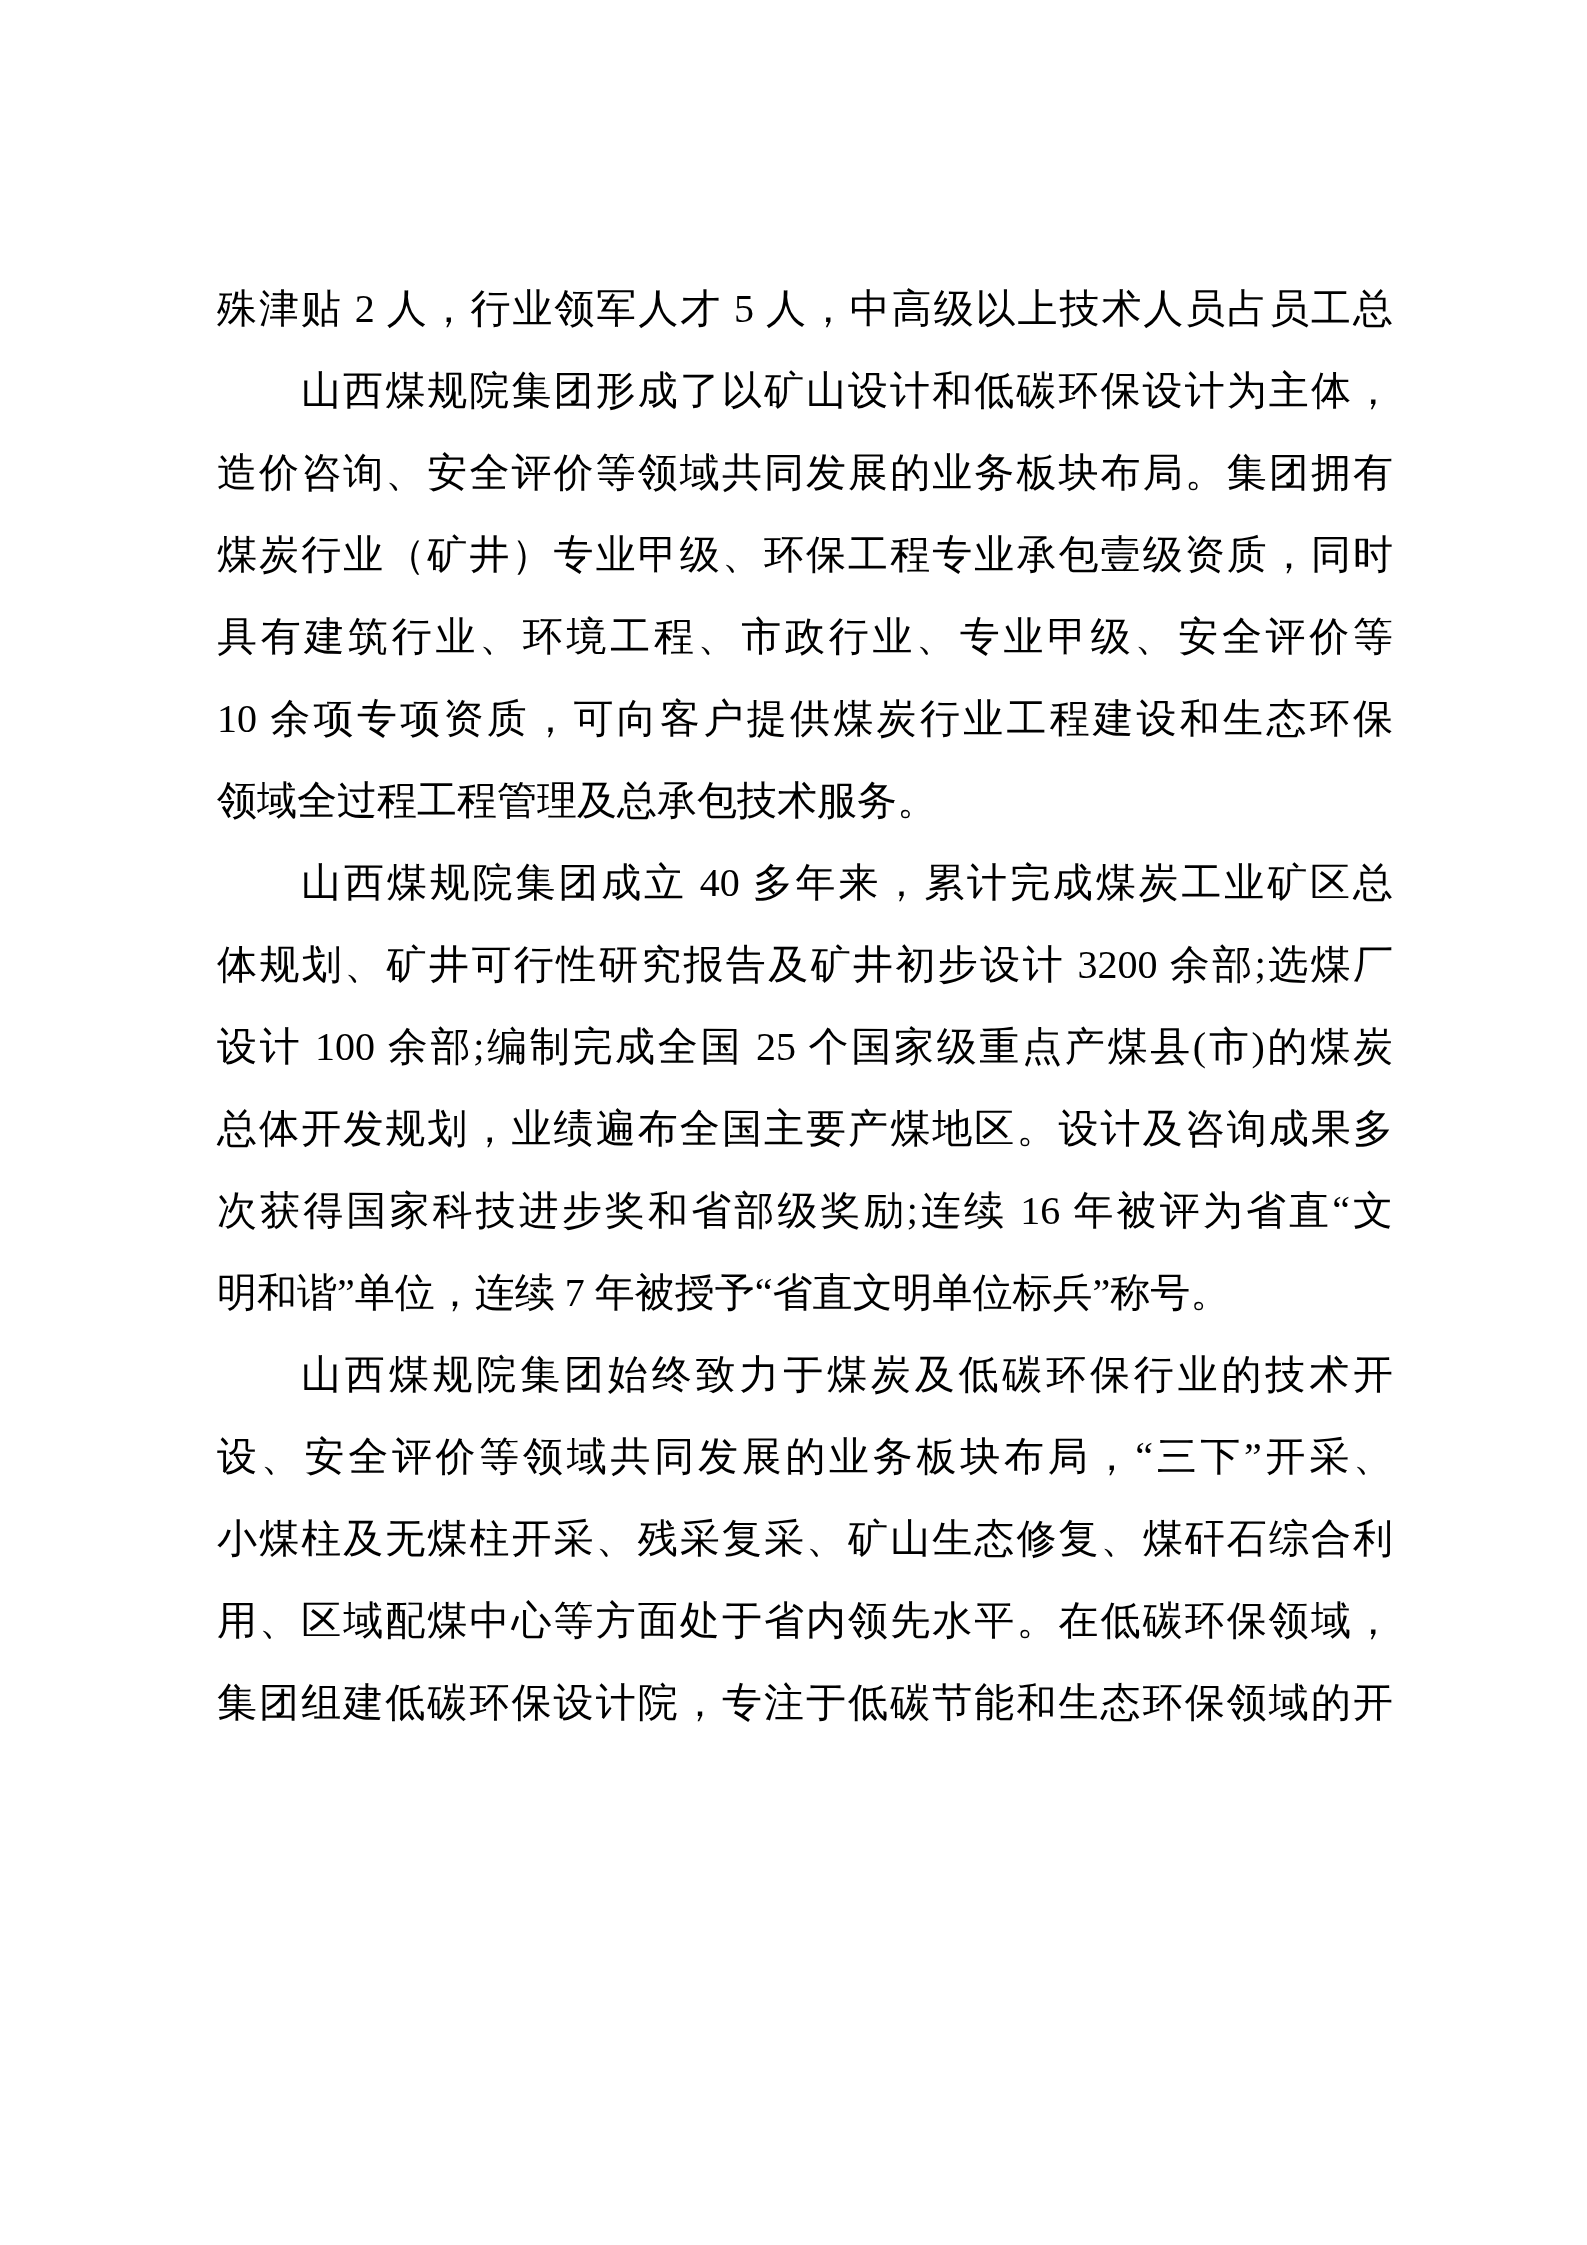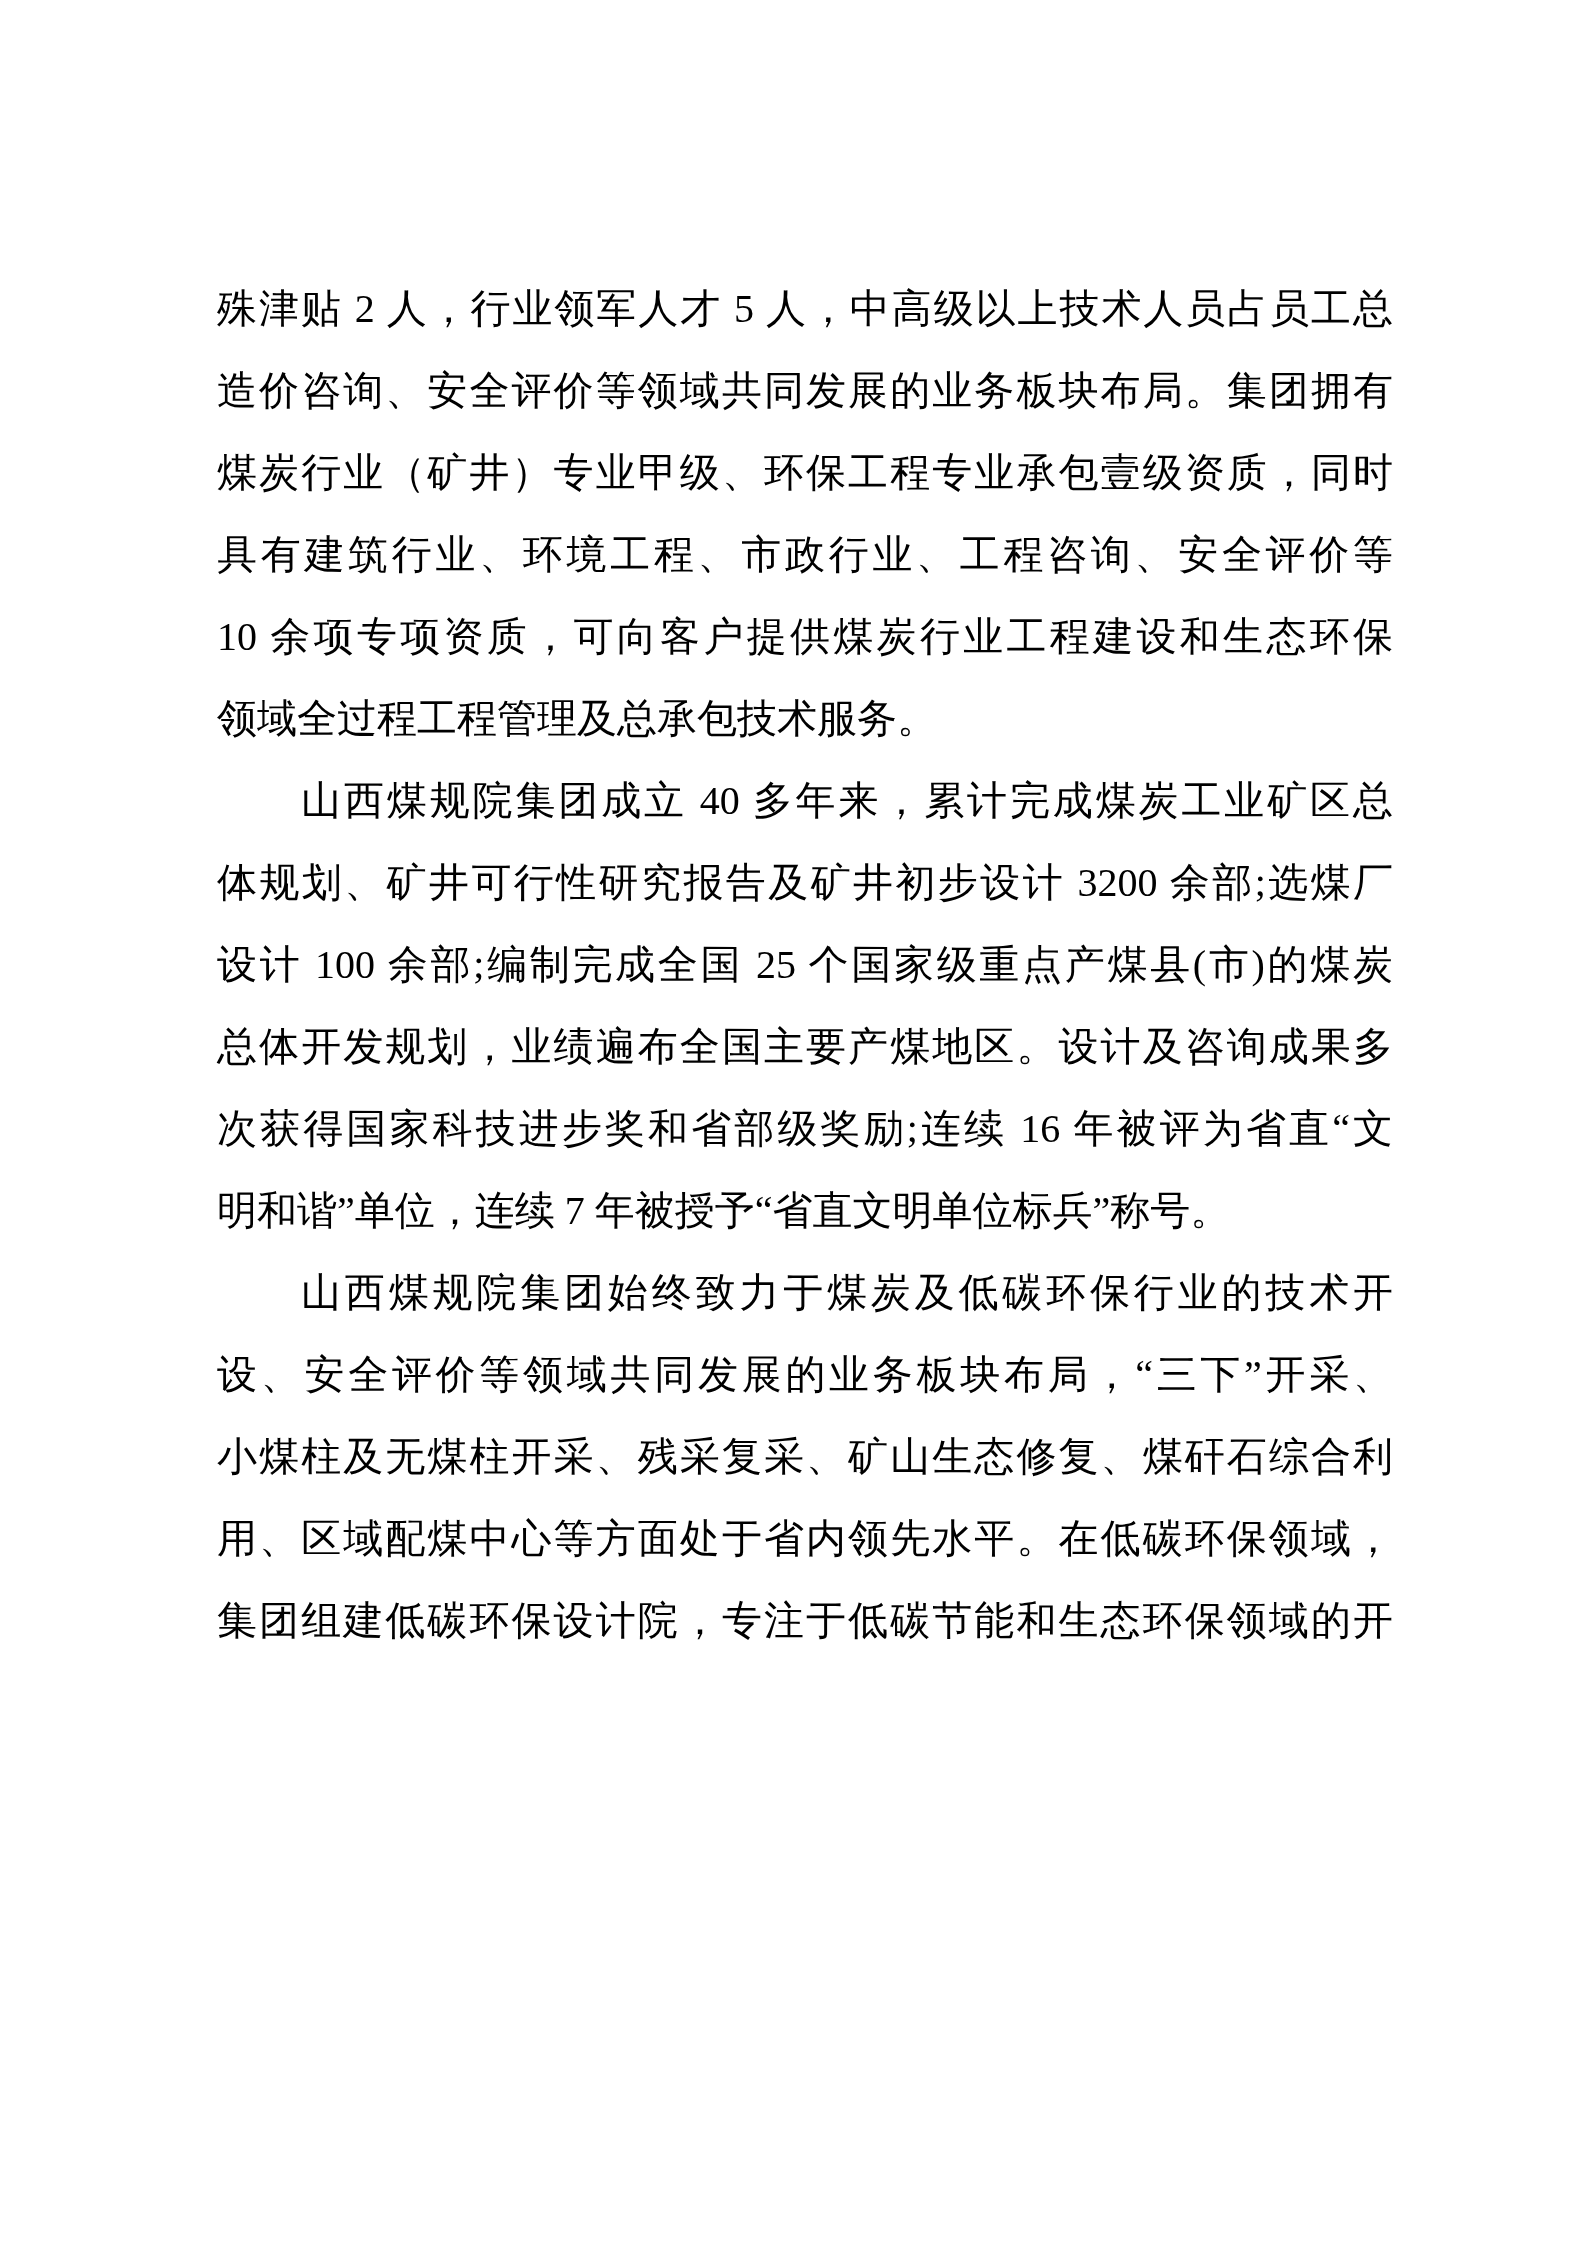--- a/index.html
+++ b/index.html
@@ -39,23 +39,24 @@
   .line.indent {
     text-indent: 84px;
   }
 </style>
 </head>
 <body>
 
 <div class="page">
   <div class="textblock" id="textblock">
       <div class="line jfull">殊津贴 2 人，行业领军人才 5 人，中高级以上技术人员占员工总</div>
+      <div class="line jfull indent">山西煤规院集团形成了以矿山设计和低碳环保设计为主体，</div>
       <div class="line jfull">造价咨询、安全评价等领域共同发展的业务板块布局。集团拥有</div>
       <div class="line jfull">煤炭行业（矿井）专业甲级、环保工程专业承包壹级资质，同时</div>
-      <div class="line jfull">具有建筑行业、环境工程、市政行业、工程咨询、安全评价等</div>
+      <div class="line jfull">具有建筑行业、环境工程、市政行业、专业甲级、安全评价等</div>
       <div class="line jfull">10 余项专项资质，可向客户提供煤炭行业工程建设和生态环保</div>
       <div class="line">领域全过程工程管理及总承包技术服务。</div>
       <div class="line jfull indent">山西煤规院集团成立 40 多年来，累计完成煤炭工业矿区总</div>
       <div class="line jfull">体规划、矿井可行性研究报告及矿井初步设计 3200 余部;选煤厂</div>
       <div class="line jfull">设计 100 余部;编制完成全国 25 个国家级重点产煤县(市)的煤炭</div>
       <div class="line jfull">总体开发规划，业绩遍布全国主要产煤地区。设计及咨询成果多</div>
       <div class="line jfull">次获得国家科技进步奖和省部级奖励;连续 16 年被评为省直“文</div>
       <div class="line">明和谐”单位，连续 7 年被授予“省直文明单位标兵”称号。</div>
       <div class="line jfull indent">山西煤规院集团始终致力于煤炭及低碳环保行业的技术开</div>
       <div class="line jfull">设、安全评价等领域共同发展的业务板块布局，“三下”开采、</div>

